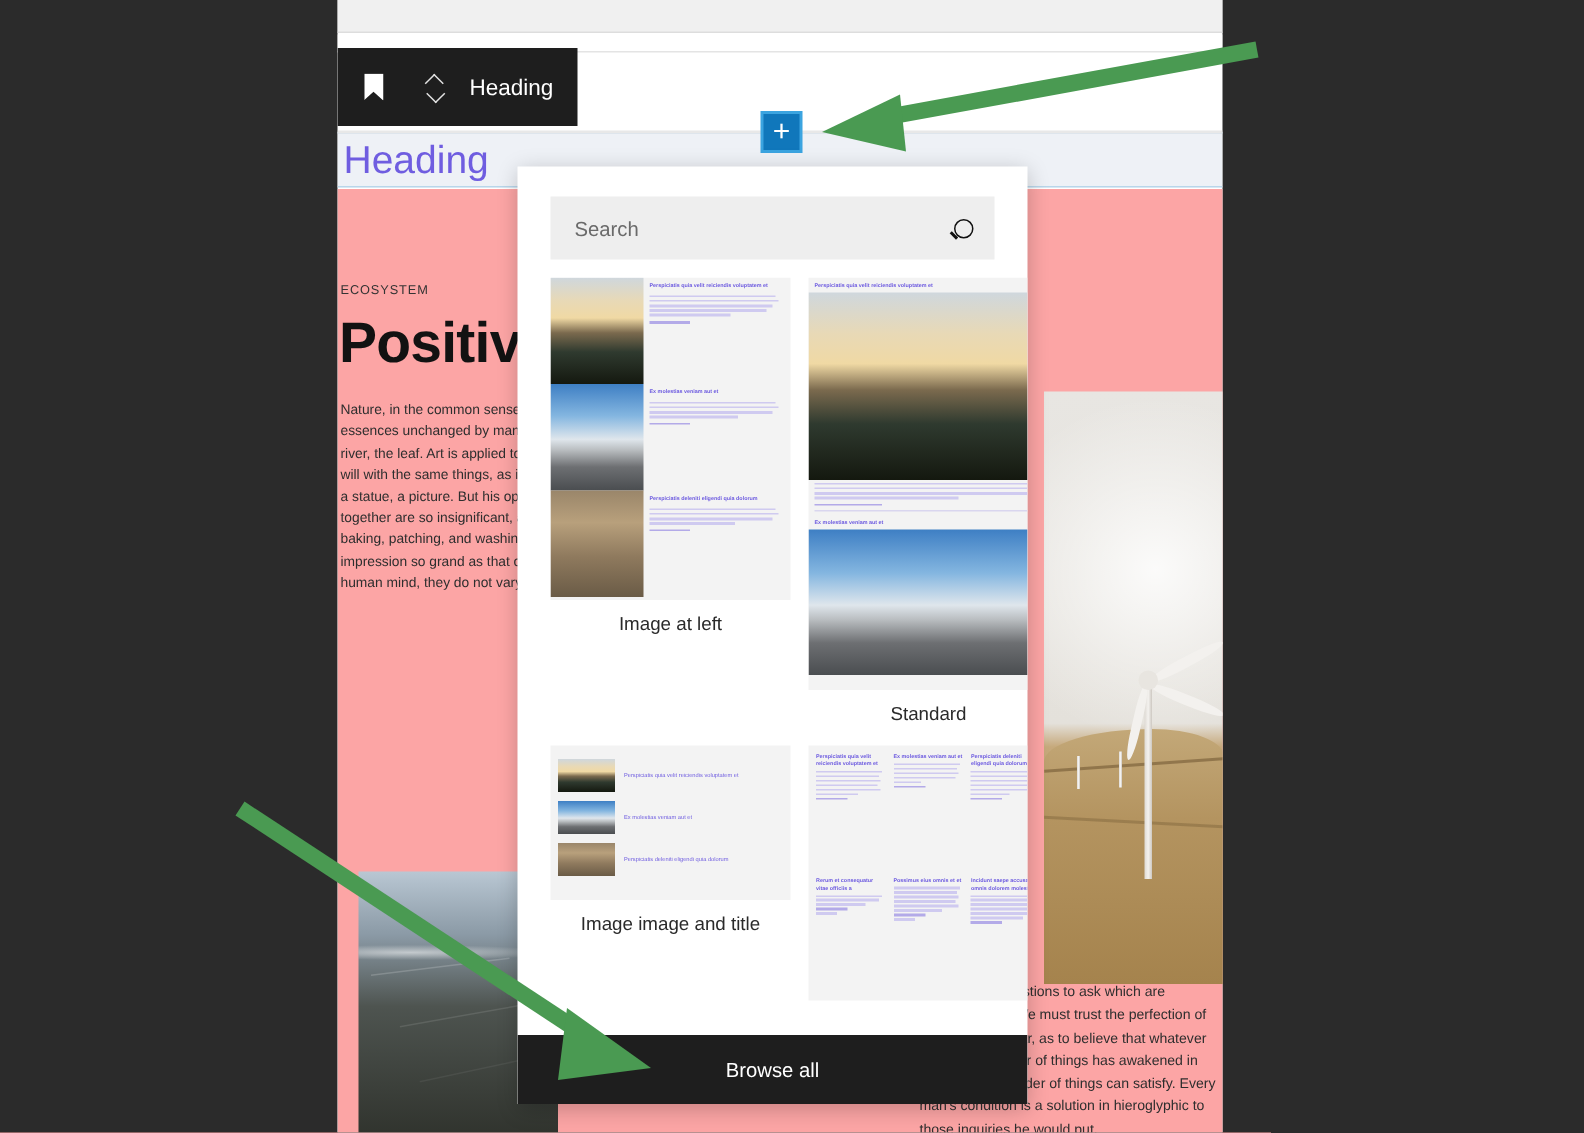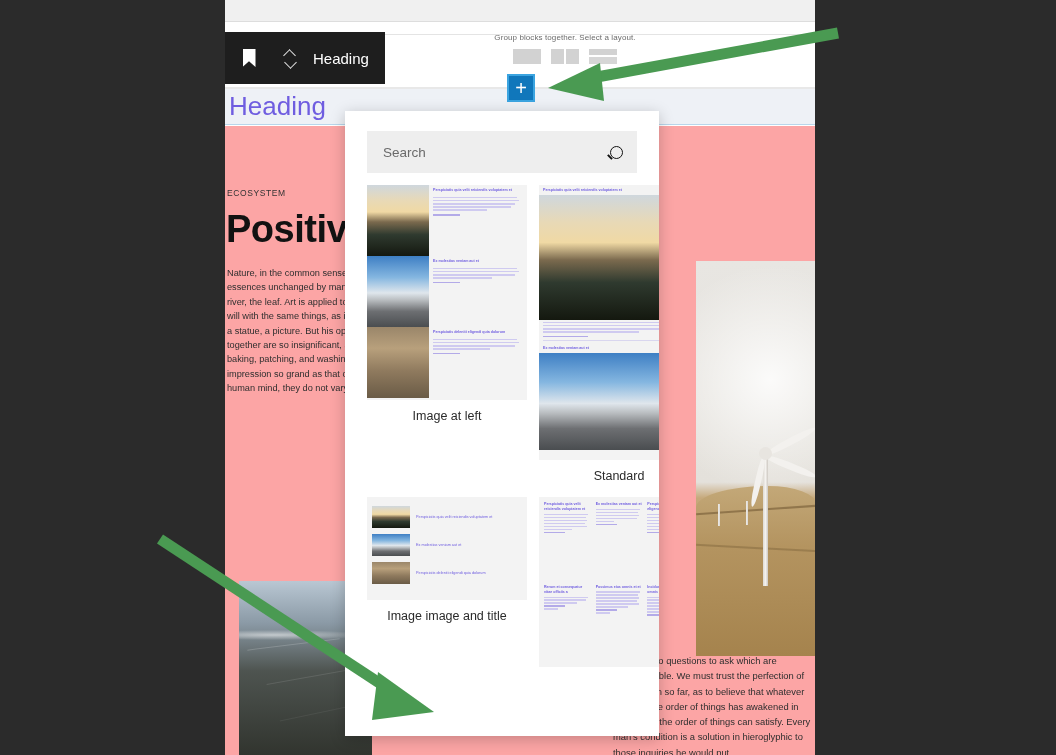--- a/index.html
+++ b/index.html
@@ -87,21 +87,21 @@
     position:absolute; left:14px; top:455px; width:133px; height:300px;
     background:linear-gradient(180deg,#b9c7d3 0%, #8b9aa6 14%, #4e5450 30%, #2f322c 60%, #1d1f1b 100%);
     overflow:hidden;
   }
   .mtn-ridge { position:absolute; left:-10%; top:16%; width:120%; height:12px;
      background:radial-gradient(ellipse at 30% 50%, rgba(255,255,255,.55), rgba(255,255,255,0) 60%); }
   .mtn-line { position:absolute; background:rgba(255,255,255,.18); height:1px; }
 
   
   .inserter {
-    position:absolute; left:345px; top:111px; width:314px; height:625px;
+    position:absolute; left:345px; top:111px; width:340px; height:625px;
     background:#ffffff; box-shadow:0 3px 14px rgba(0,0,0,.22);
     z-index:60; display:flex; flex-direction:column; overflow:hidden;
   }
   .ins-searchwrap { padding:20px 22px 12px 22px; }
   .ins-search {
     height:42px; background:#eeeeee; display:flex; align-items:center;
     padding:0 14px; cursor:text;
   }
   .ins-search input {
     flex:1; border:0; background:transparent; outline:none;
@@ -150,28 +150,20 @@
   .arrow-svg { position:absolute; left:0; top:0; width:1056px; height:755px; z-index:90; pointer-events:none; }
 </style>
 </head>
 <body>
 
 <div id="canvas">
 
   <div class="topstrip"></div>
   <div class="whiteband"></div>
 
-  <div class="layout-hint">
-    <div class="hint-text">Group blocks together. Select a layout.</div>
-    <div class="layout-icons">
-      <div class="li"></div>
-      <div class="li split"></div>
-      <div class="li rows"></div>
-    </div>
-  </div>
 
   <div class="plus-rail"></div>
   <div class="plus-btn">+</div>
 
   <div class="block-toolbar">
     <div class="tb-btn">
       <div class="bookmark-ico"></div>
     </div>
     <div class="mover">
       <div class="chev"></div>
@@ -357,20 +349,21 @@
             <div class="gl" style="width:92%"></div>
               <div class="gl" style="width:75%"></div>
             <div class="gl" style="width:45%;background:#b3aae8"></div>
           </div>
         </div>
       </div>
 
     </div>
   </div>
 
+  <div class="ins-foot">Browse all</div>
 </div>
 
 <svg class="arrow-svg" viewBox="0 0 1056 755">
   <g>
     <path d="M838 33 L586 79" stroke="#4a9a52" stroke-width="11" fill="none" stroke-linecap="butt"></path>
     <polygon points="600,63 548,88 604,101" fill="#4a9a52"></polygon>
   </g>
   <g>
     <path d="M160 539 L390 690" stroke="#4a9a52" stroke-width="11" fill="none" stroke-linecap="butt"></path>
     <polygon points="378,672 434,712 372,720" fill="#4a9a52"></polygon>

